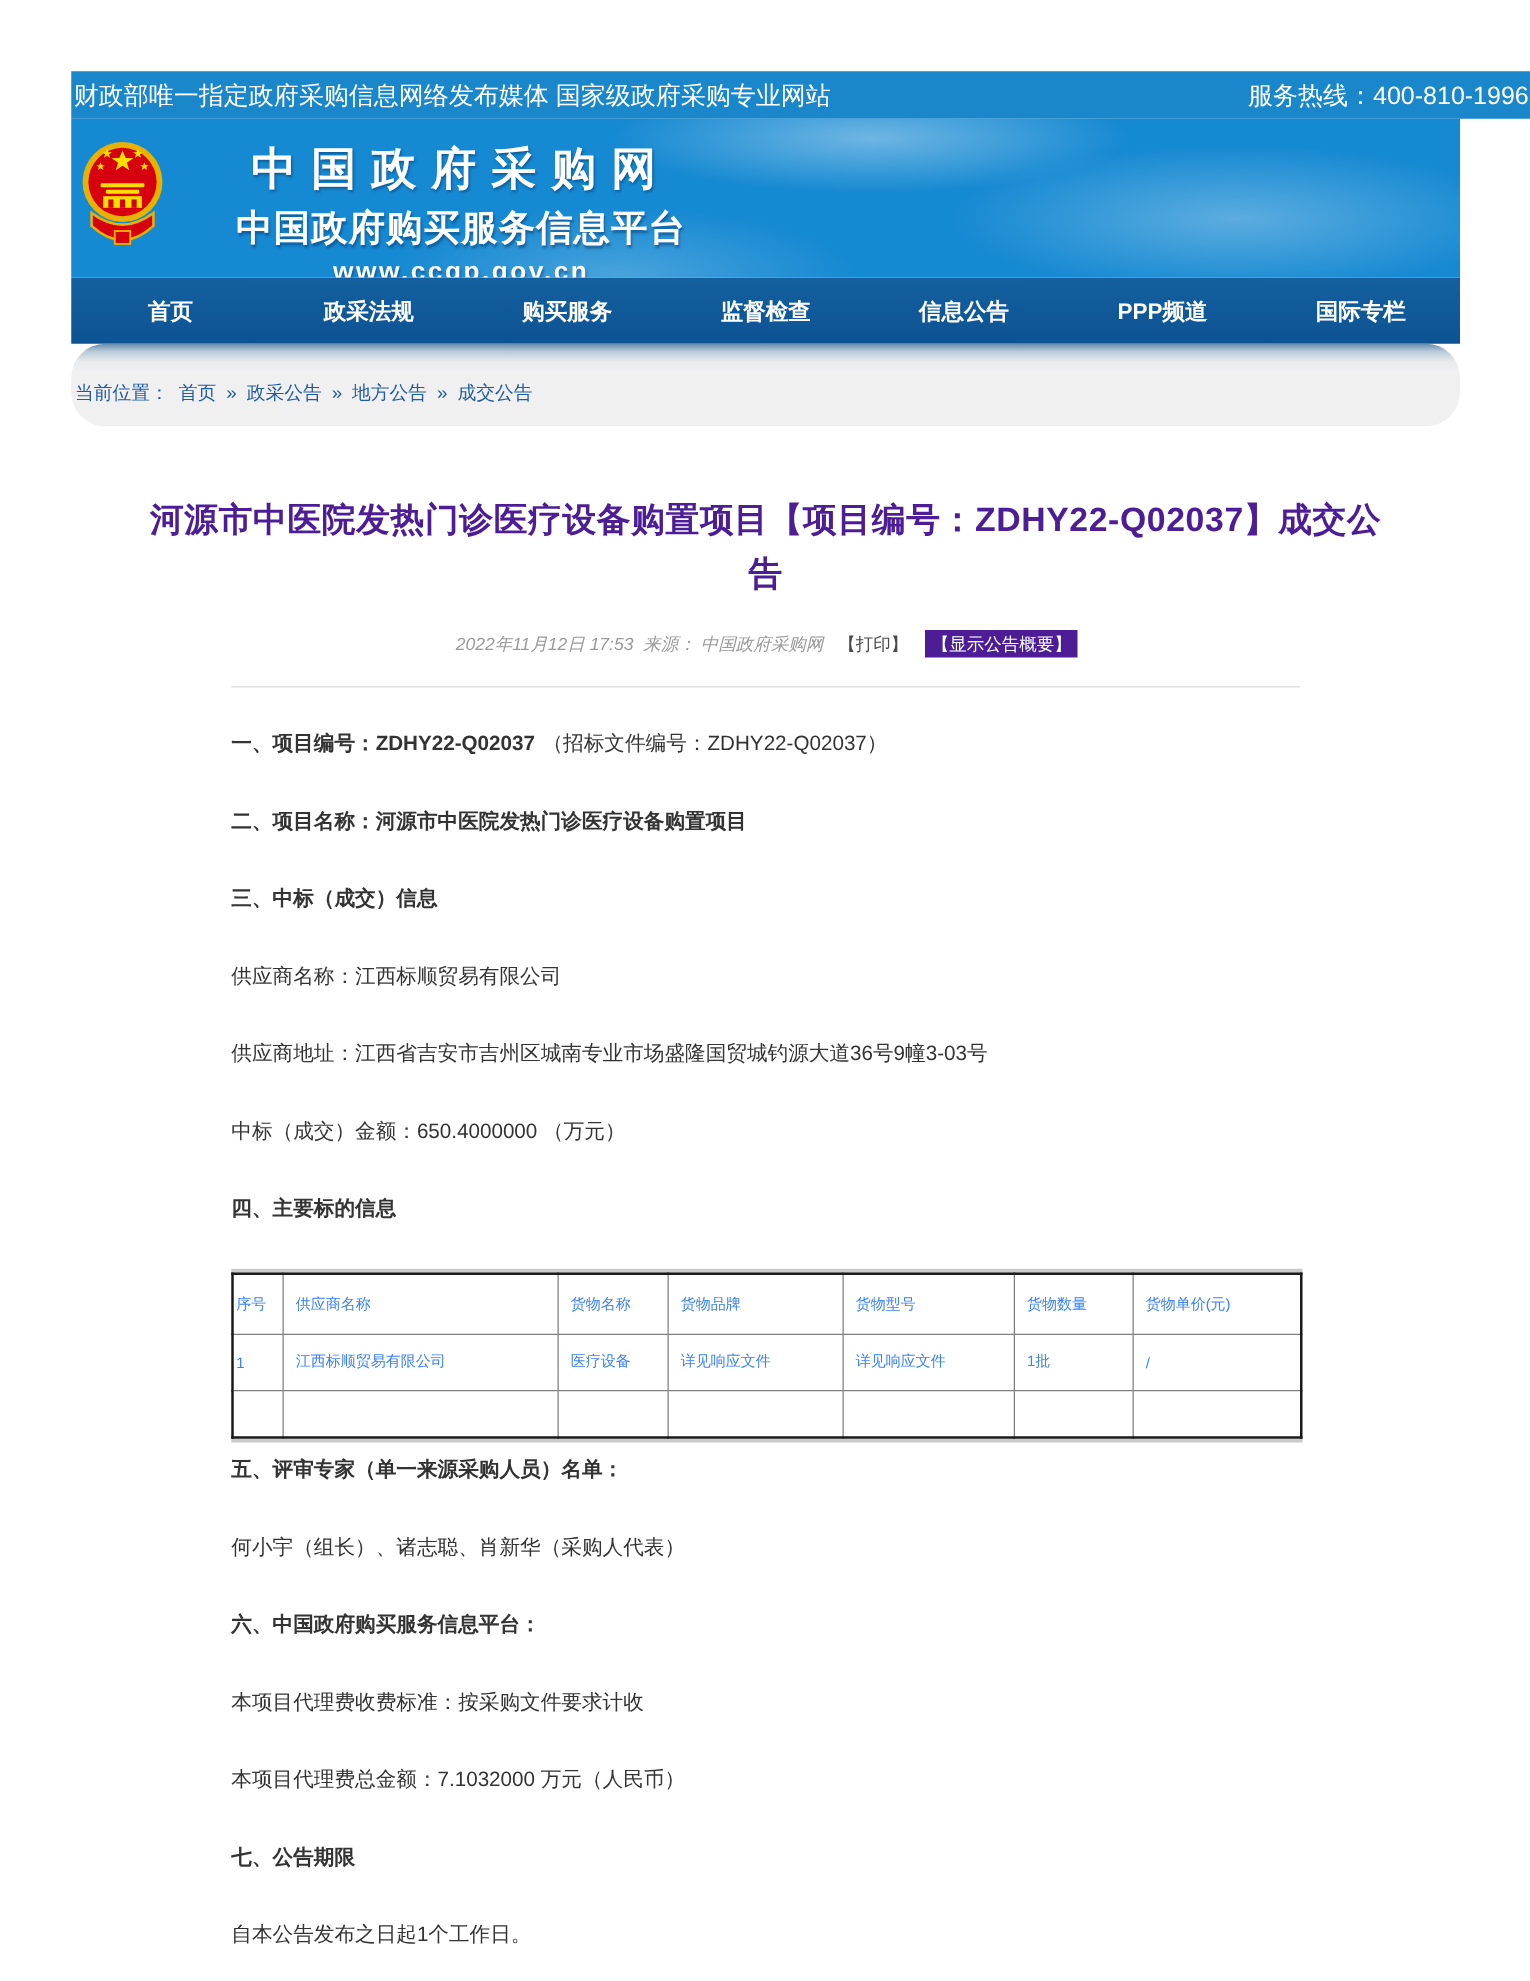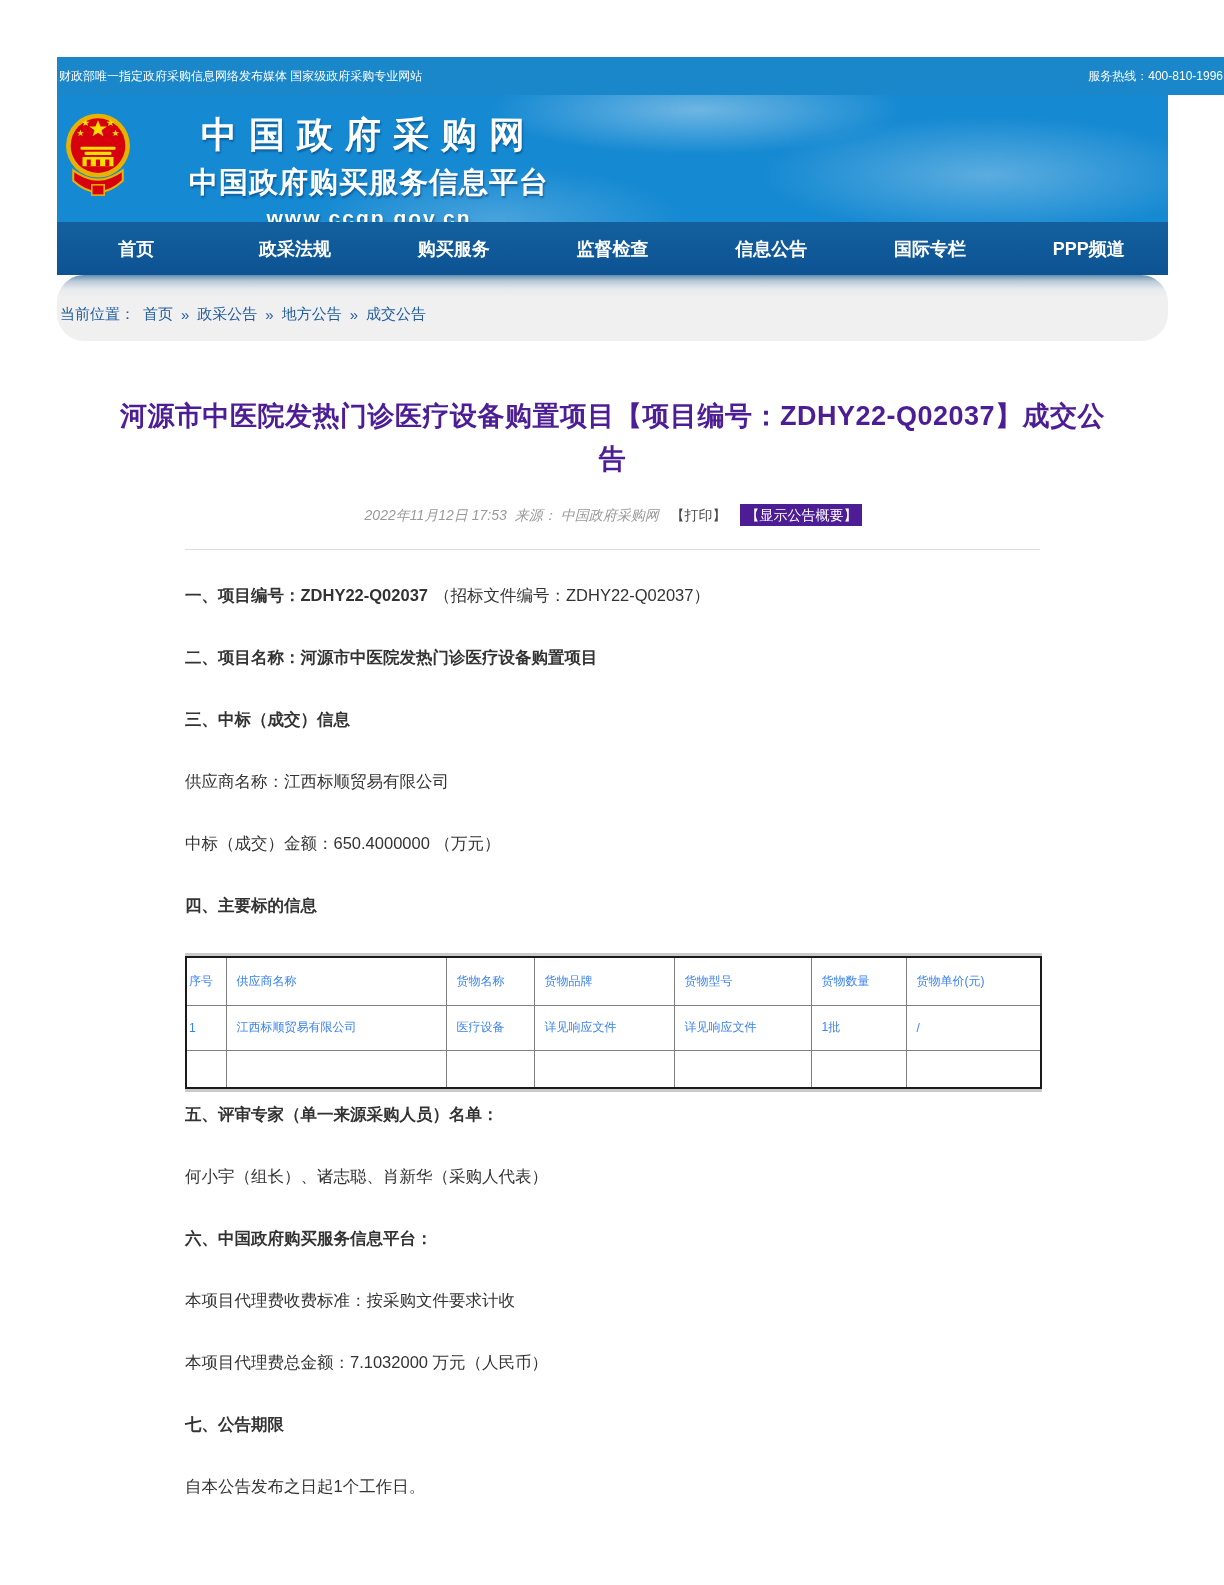--- a/index.html
+++ b/index.html
@@ -8,21 +8,21 @@
     width: 1224px; min-height: 1585px; background: #ffffff;
     font-family: "Liberation Sans", "DejaVu Sans", sans-serif;
     color: #333;
   }
   .page { padding-top: 57px; padding-left: 57px; }
 
   
   .topbar {
     width: 1167px; height: 38px; background: #1b87cb; color: #fff;
     display: flex; justify-content: space-between; align-items: center;
-    font-size: 12px;
+    font-size: 20px;
   }
   .topbar-left { padding-left: 2px; }
   .topbar-right { padding-right: 1px; white-space: nowrap; }
 
   
   .banner {
     width: 1111px; height: 127px; position: relative; overflow: hidden;
     background: linear-gradient(100deg, #0a7cc4 0%, #1589d2 40%, #2d9ede 72%, #4fadе4 100%);
     background-color: #1589d2;
   }
@@ -130,22 +130,22 @@
       <div class="logo-line3">www.ccgp.gov.cn</div>
     </div>
   </div>
 
   <div class="nav">
     <div class="nav-item">首页</div>
     <div class="nav-item">政采法规</div>
     <div class="nav-item">购买服务</div>
     <div class="nav-item">监督检查</div>
     <div class="nav-item">信息公告</div>
+    <div class="nav-item">PPP频道</div>
     <div class="nav-item">国际专栏</div>
-    <div class="nav-item">PPP频道</div>
   </div>
 
   <div class="crumbbar">
     <span class="crumb-label">当前位置：</span>
     <a class="crumb-link">首页</a>
     <span class="crumb-sep">»</span>
     <a class="crumb-link">政采公告</a>
     <span class="crumb-sep">»</span>
     <a class="crumb-link">地方公告</a>
     <span class="crumb-sep">»</span>
@@ -162,20 +162,21 @@
       <a class="badge">【显示公告概要】</a>
     </div>
 
     <div class="divider"></div>
 
     <div class="content">
       <p><b>一、项目编号：ZDHY22-Q02037</b><span class="rest">（招标文件编号：ZDHY22-Q02037）</span></p>
       <p class="h">二、项目名称：河源市中医院发热门诊医疗设备购置项目</p>
       <p class="h">三、中标（成交）信息</p>
       <p>供应商名称：江西标顺贸易有限公司</p>
+      <p>供应商地址：江西省吉安市吉州区城南专业市场盛隆国贸城钓源大道36号9幢3-03号</p>
       <p>中标（成交）金额：650.4000000 （万元）</p>
       <p class="h">四、主要标的信息</p>
 
       <table class="goods">
         <colgroup>
           <col style="width:40px">
             <col style="width:220px">
             <col style="width:88px">
           <col style="width:140px">
             <col style="width:137px">

